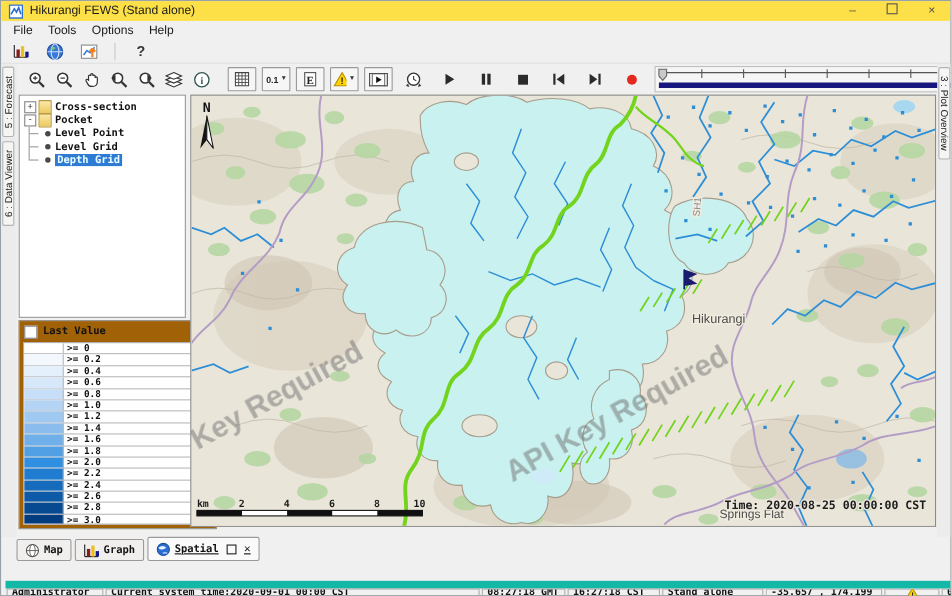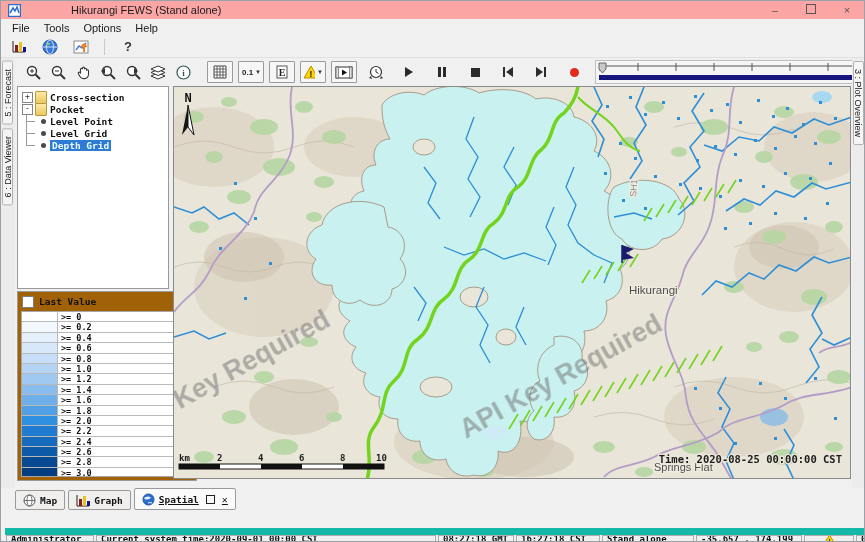--- a/index.html
+++ b/index.html
@@ -2,22 +2,22 @@
 <html><head>
 <meta charset="utf-8">
 <style>
   html,body{margin:0;padding:0;background:#d4d0c8;}
   #app{position:relative;width:865px;height:542px;background:#f0f0f0;
        font-family:"Liberation Sans",sans-serif;border:1px solid #98a0a8;box-sizing:border-box;
        overflow:hidden;}
   .mono{font-family:"DejaVu Sans Mono",monospace;font-weight:bold;}
 
   
-  .titlebar{position:absolute;left:0;top:0;width:100%;height:18px;background:#fca5a5;
-            display:flex;align-items:center;padding-left:7px;box-sizing:border-box;gap:44px;}
+  .titlebar{position:absolute;left:0;top:0;width:100%;height:18px;background:#fde047;
+            display:flex;align-items:center;padding-left:7px;box-sizing:border-box;}
   .title-text{font-size:11px;color:#1a1a1a;margin-left:6px;}
   .win-controls{position:absolute;right:10px;top:1px;display:flex;gap:22px;align-items:center;height:16px;}
   .wc{width:14px;text-align:center;color:#555;font-size:11px;line-height:16px;cursor:default;}
   .wc-max{display:inline-block;width:8px;height:8px;border:1px solid #555;}
 
   
   .menubar{position:absolute;left:0;top:18px;width:100%;height:17px;display:flex;
            align-items:center;padding-left:4px;font-size:11px;color:#1a1a1a;}
   .menu-item{padding:1px 7px;}
 

